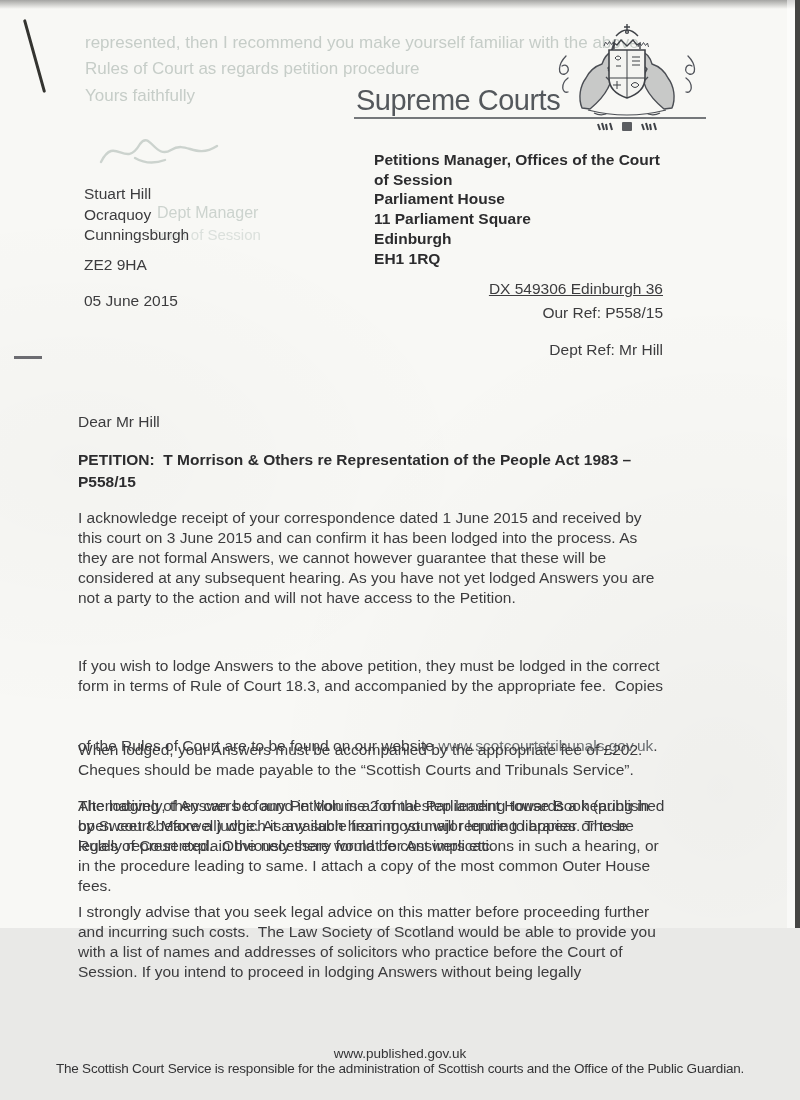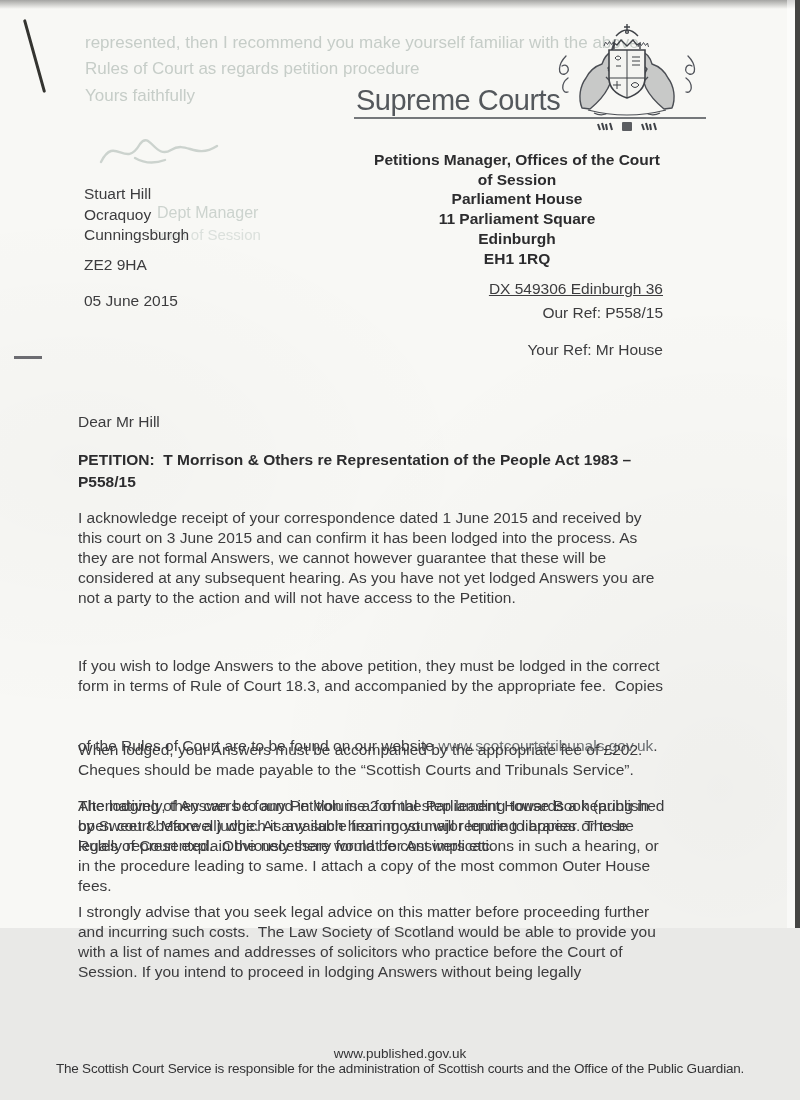--- a/index.html
+++ b/index.html
@@ -33,21 +33,21 @@
   .bleed-frag1{left:157px;top:204px;font-size:16px;color:#ccd3ce;}
   .bleed-frag2{left:150px;top:226px;font-size:15px;color:#dbe0dc;}
   .bleed-signature{position:absolute;left:95px;top:128px;}
 
   
   .wordmark{position:absolute;left:356px;top:84px;font-size:29px;letter-spacing:-0.5px;color:#54585c;}
   .header-rule{position:absolute;left:354px;top:117px;width:352px;height:1.5px;background:#5e6265;opacity:.85;}
   .crest{position:absolute;left:552px;top:14px;}
 
   
-  .sender{position:absolute;right:140px;top:150px;text-align:center;font-weight:bold;
+  .sender{position:absolute;right:140px;top:150px;text-align:left;font-weight:bold;
     font-size:15.5px;line-height:19.7px;color:#2c2c2e;white-space:pre-wrap;}
   .recipient{position:absolute;left:84px;top:184px;font-size:15.5px;line-height:20.5px;white-space:pre-wrap;}
   .postcode{position:absolute;left:84px;top:256px;font-size:15.5px;}
   .letter-date{position:absolute;left:84px;top:292px;font-size:15.5px;}
   .ref{position:absolute;right:137px;font-size:15.5px;text-align:right;}
   .ref-dx{top:280px;text-decoration:underline;}
   .ref-our{top:304px;}
   .ref-your{top:341px;}
 
   
@@ -139,21 +139,21 @@
 EH1 1RQ</div>
 
   <div class="recipient">Stuart Hill
 Ocraquoy
 Cunningsburgh</div>
   <div class="postcode">ZE2 9HA</div>
   <div class="letter-date">05 June 2015</div>
 
   <div class="ref ref-dx">DX 549306 Edinburgh 36</div>
   <div class="ref ref-our">Our Ref: P558/15</div>
-  <div class="ref ref-your">Your Ref: Mr House</div>
+  <div class="ref ref-your">Dept Ref: Mr Hill</div>
 
   <div class="salutation">Dear Mr Hill</div>
   <div class="subject">PETITION:  T Morrison &amp; Others re Representation of the People Act 1983 –
 P558/15</div>
 
   <div class="para p1">I acknowledge receipt of your correspondence dated 1 June 2015 and received by
 this court on 3 June 2015 and can confirm it has been lodged into the process. As
 they are not formal Answers, we cannot however guarantee that these will be
 considered at any subsequent hearing. As you have not yet lodged Answers you are
 not a party to the action and will not have access to the Petition.</div>

